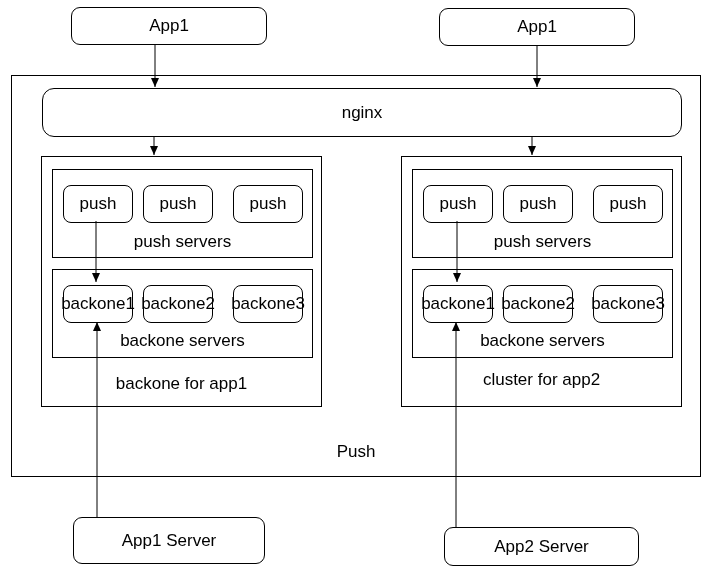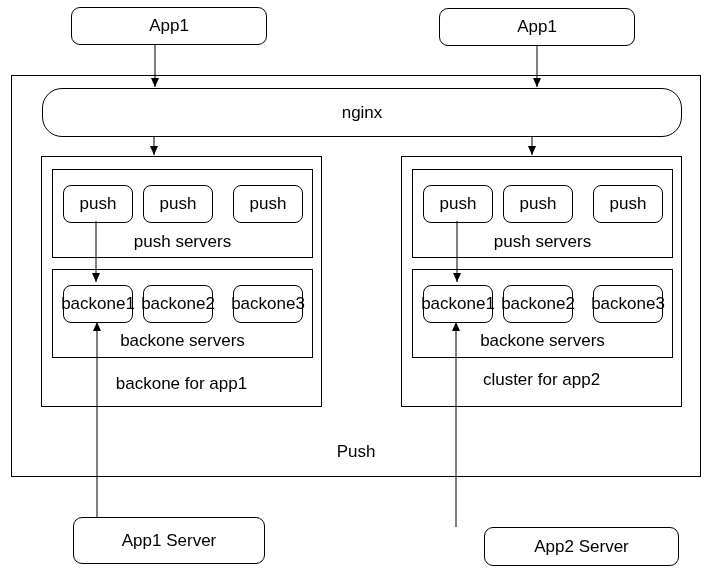--- a/index.html
+++ b/index.html
@@ -59,21 +59,21 @@
     <span>App1</span>
   </div>
   <div class="box rounded center" style="left:439px; top:8px; width:196px; height:38px;">
     <span>App1</span>
   </div>
 
   <div class="box" style="left:11px; top:75px; width:690px; height:402px;">
     <div class="group-label" style="bottom:14px;">Push</div>
   </div>
 
-  <div class="box center" style="left:42px; top:88px; width:640px; height:49px; border-radius:20px;align-items:center;">
+  <div class="box center" style="left:42px; top:88px; width:640px; height:49px; border-radius:12px;align-items:center;">
     <span>nginx</span>
   </div>
 
   <div class="box" style="left:41px; top:156px; width:281px; height:251px;">
     <div class="box" style="left:10px; top:12px; width:261px; height:89px;">
       <div class="box rounded-sm center" style="left:10px; top:15px; width:70px; height:38px;">
         <span>push</span>
       </div>
       <div class="box rounded-sm center" style="left:90px; top:15px; width:70px; height:38px;">
         <span>push</span>
@@ -122,21 +122,21 @@
         <span>backone3</span>
       </div>
       <div class="group-label" style="bottom:6px;">backone servers</div>
     </div>
     <div class="group-label" style="bottom:16px;">cluster for app2</div>
   </div>
 
   <div class="box rounded center" style="left:73px; top:517px; width:192px; height:47px;">
     <span>App1 Server</span>
   </div>
-  <div class="box rounded center" style="left:444px; top:527px; width:195px; height:39px;margin-left:40px;">
+  <div class="box rounded center" style="left:444px; top:527px; width:195px; height:39px;">
     <span>App2 Server</span>
   </div>
 
   <svg class="arrows" width="714" height="577" viewBox="0 0 714 577">
     <defs>
       <marker id="ah" viewBox="0 0 10 10" markerWidth="10" markerHeight="10" refX="9.5" refY="5" orient="auto" markerUnits="userSpaceOnUse">
         <path d="M0.5,1 L9.5,5 L0.5,9 Z" fill="#000000"></path>
       </marker>
     </defs>
     <line x1="155" y1="45" x2="155" y2="87" marker-end="url(#ah)"></line>

